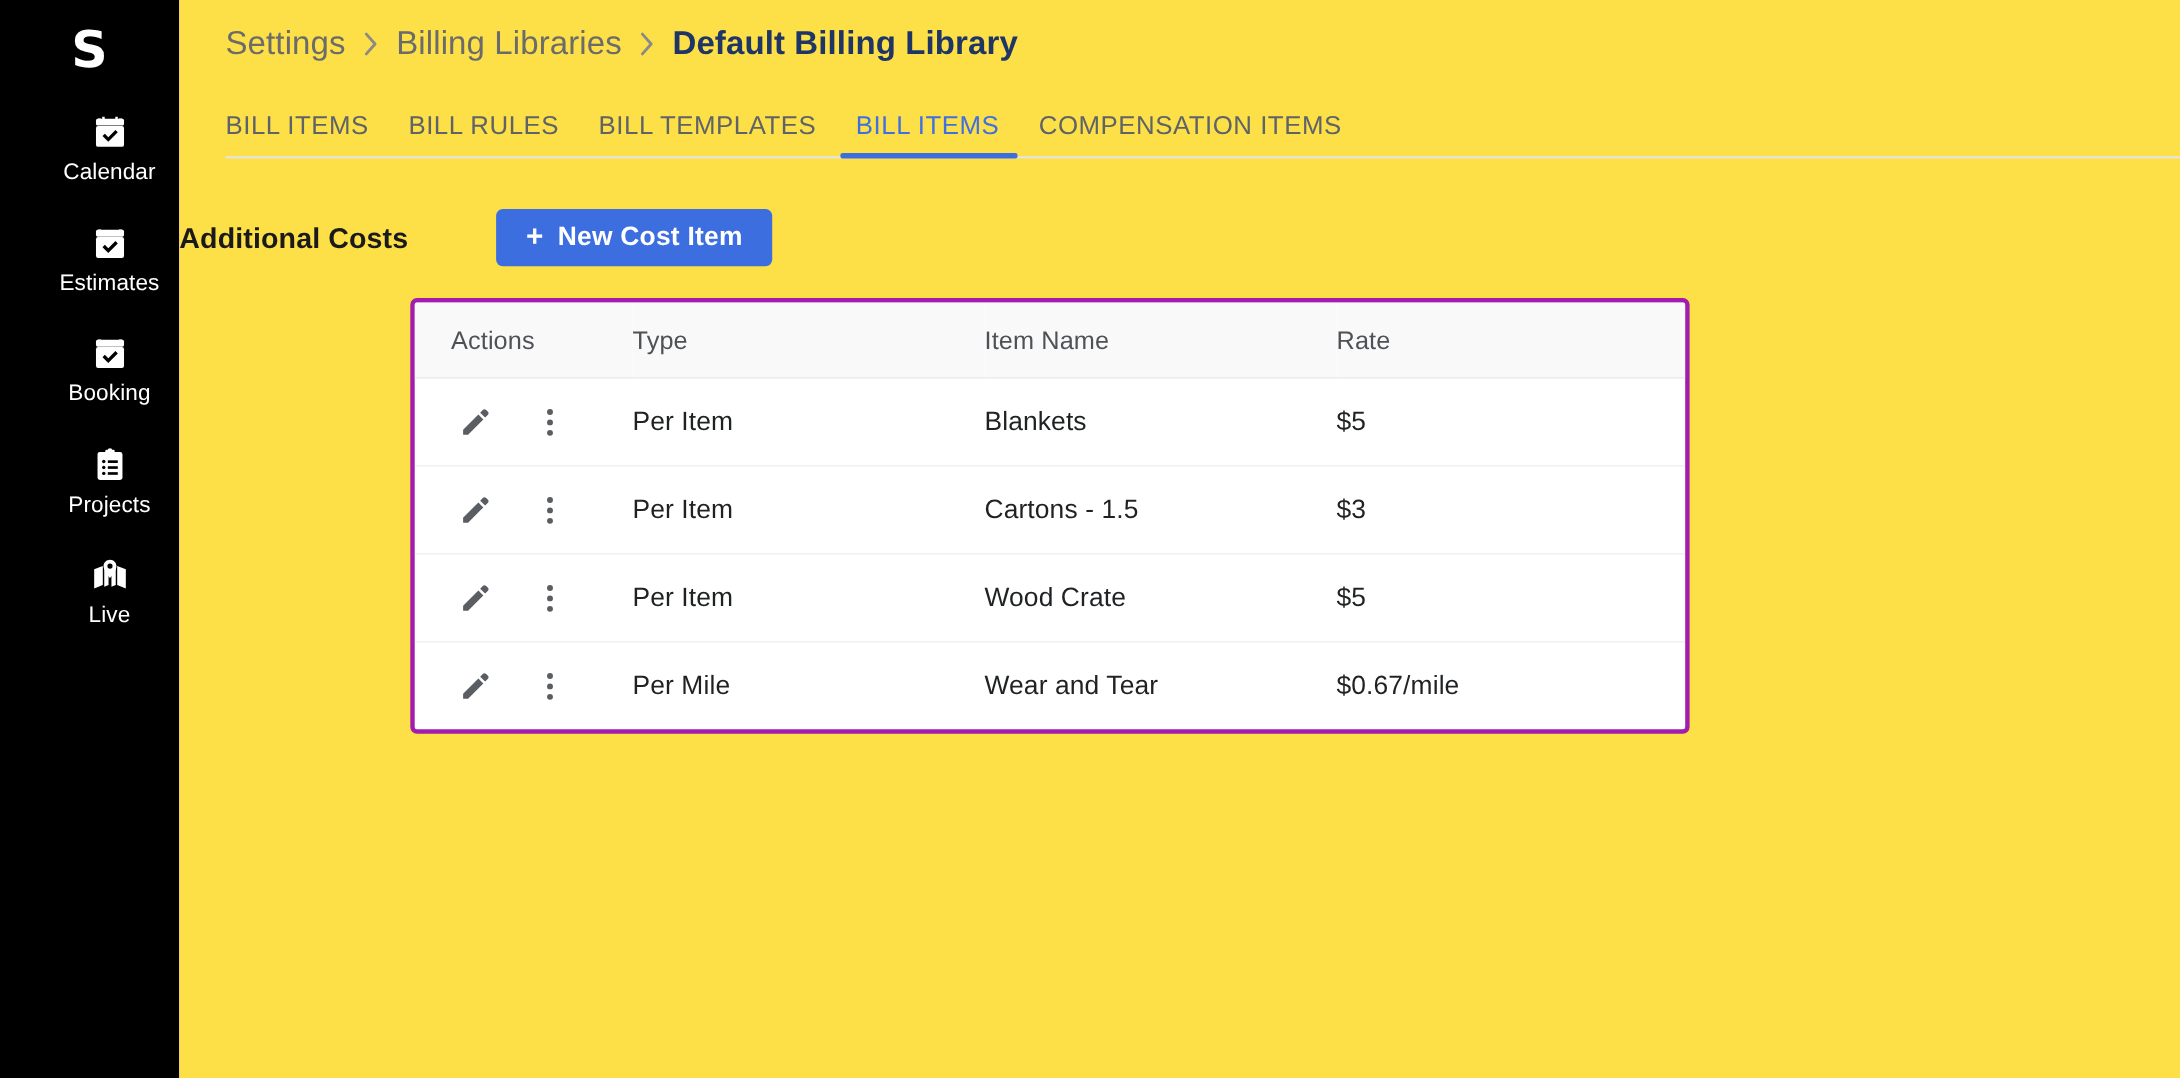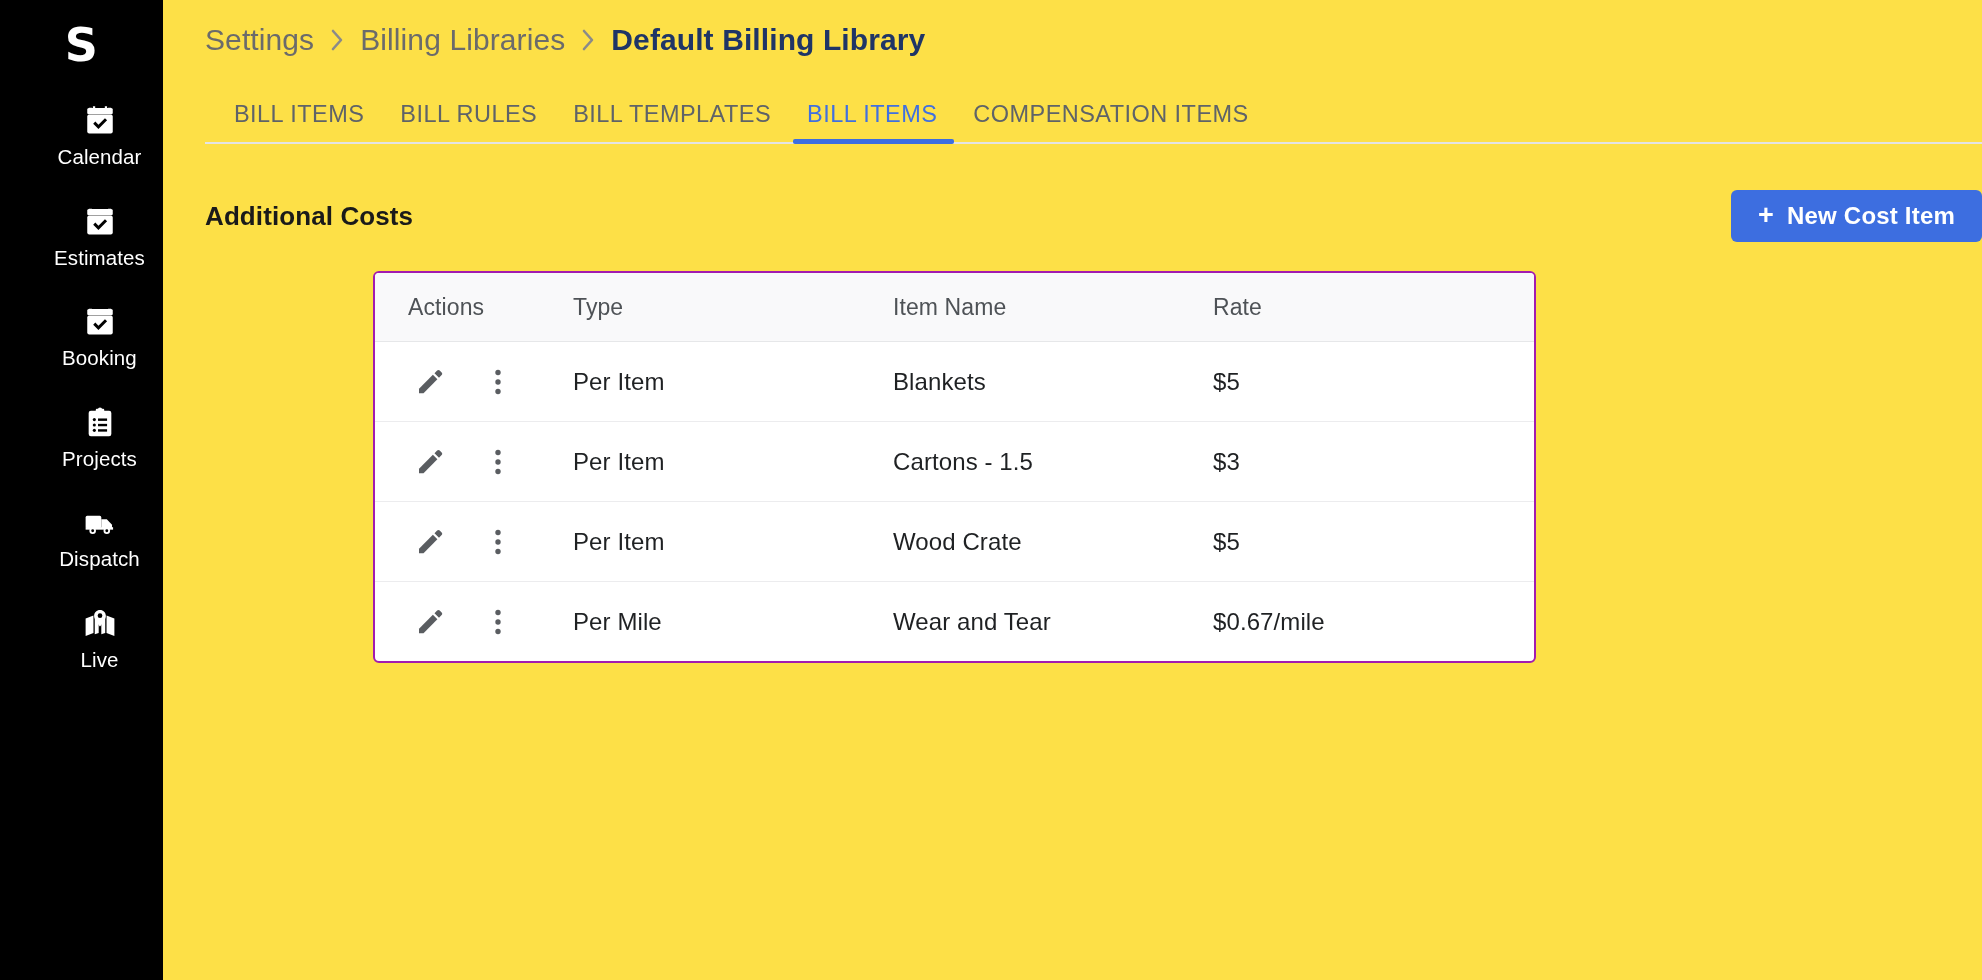--- a/index.html
+++ b/index.html
@@ -122,21 +122,20 @@
     padding-right: 0;
     position: relative;
   }
   .tabs {
     display: flex;
     align-items: flex-end;
     gap: 0;
     height: 58px;
     position: relative;
     z-index: 2;
-    margin-left: 29px;
   }
   .tab {
     font-size: 23.5px;
     color: #5f6368;
     letter-spacing: 0.45px;
     font-weight: 400;
     padding: 0 0 16px 0;
     margin-right: 36px;
     cursor: pointer;
     white-space: nowrap;
@@ -163,24 +162,22 @@
     bottom: 0;
     height: 2px;
     background: #e4e4e4;
     z-index: 1;
   }
 
   
   .section-head {
     display: flex;
     align-items: center;
-    padding-left: 42px;
     margin-top: 46px;
     gap: 16px;
-    justify-content: space-between;
   }
   .section-title {
     font-size: 26px;
     font-weight: bold;
     color: #1a1a1a;
     letter-spacing: 0.1px;
     white-space: nowrap;
   }
   .new-btn {
     margin-left: 64px;
@@ -206,21 +203,21 @@
     line-height: 1;
     display: inline-block;
     margin-top: -2px;
   }
 
   
   .table-wrap {
     margin-top: 29px;
     margin-left: 210px;
     width: 1163px;
-    border: 2px solid #a21caf;
+    border: 4px solid #a21caf;
     border-radius: 6px;
     overflow: hidden;
     background: #ffffff;
   }
   table.cost-table {
     width: 100%;
     border-collapse: collapse;
     table-layout: fixed;
   }
   table.cost-table thead tr {
@@ -326,34 +323,20 @@
             <rect x="10.6" y="8.8" width="6.4" height="1.7" fill="#000000"></rect>
             <circle cx="8" cy="13.4" r="1.1" fill="#000000"></circle>
             <rect x="10.6" y="12.6" width="6.4" height="1.7" fill="#000000"></rect>
             <circle cx="8" cy="17.2" r="1.1" fill="#000000"></circle>
             <rect x="10.6" y="16.4" width="6.4" height="1.7" fill="#000000"></rect>
           </svg>
         </span>
         <span class="nav-label">Projects</span>
       </div>
 
-      <div class="nav-item">
-        <span class="nav-icon">
-          <svg width="36" height="34" viewBox="0 0 26 24" fill="#ffffff">
-            <rect x="2" y="6.5" width="12" height="9.4" rx="1.2"></rect>
-            <path d="M14 9.2h4.2l4 4.1v2.6H14z"></path>
-            <rect x="2" y="15.2" width="21" height="1.9"></rect>
-            <circle cx="7.4" cy="17.9" r="2.5"></circle>
-            <circle cx="18.2" cy="17.9" r="2.5"></circle>
-            <circle cx="7.4" cy="17.9" r="1.1" fill="#000000"></circle>
-            <circle cx="18.2" cy="17.9" r="1.1" fill="#000000"></circle>
-          </svg>
-        </span>
-        <span class="nav-label">Dispatch</span>
-      </div>
 
       <div class="nav-item">
         <span class="nav-icon">
           <svg width="36" height="34" viewBox="0 0 26 24" fill="#ffffff">
             <path d="M2 7.8l6-2.3v13.3l-6 2.3z"></path>
             <path d="M18 5.5l6 2.3v13.3l-6-2.3z"></path>
             <path d="M9 5.5l3 1.1v12.2l-3 1.1z"></path>
             <path d="M14 6.6l3-1.1v13.3l-3 1.1z"></path>
             <path d="M13 1.2c-2.5 0-4.5 2-4.5 4.5 0 3.3 4.5 8.2 4.5 8.2s4.5-4.9 4.5-8.2c0-2.5-2-4.5-4.5-4.5z"></path>
             <circle cx="13" cy="5.6" r="1.8" fill="#000000"></circle>

